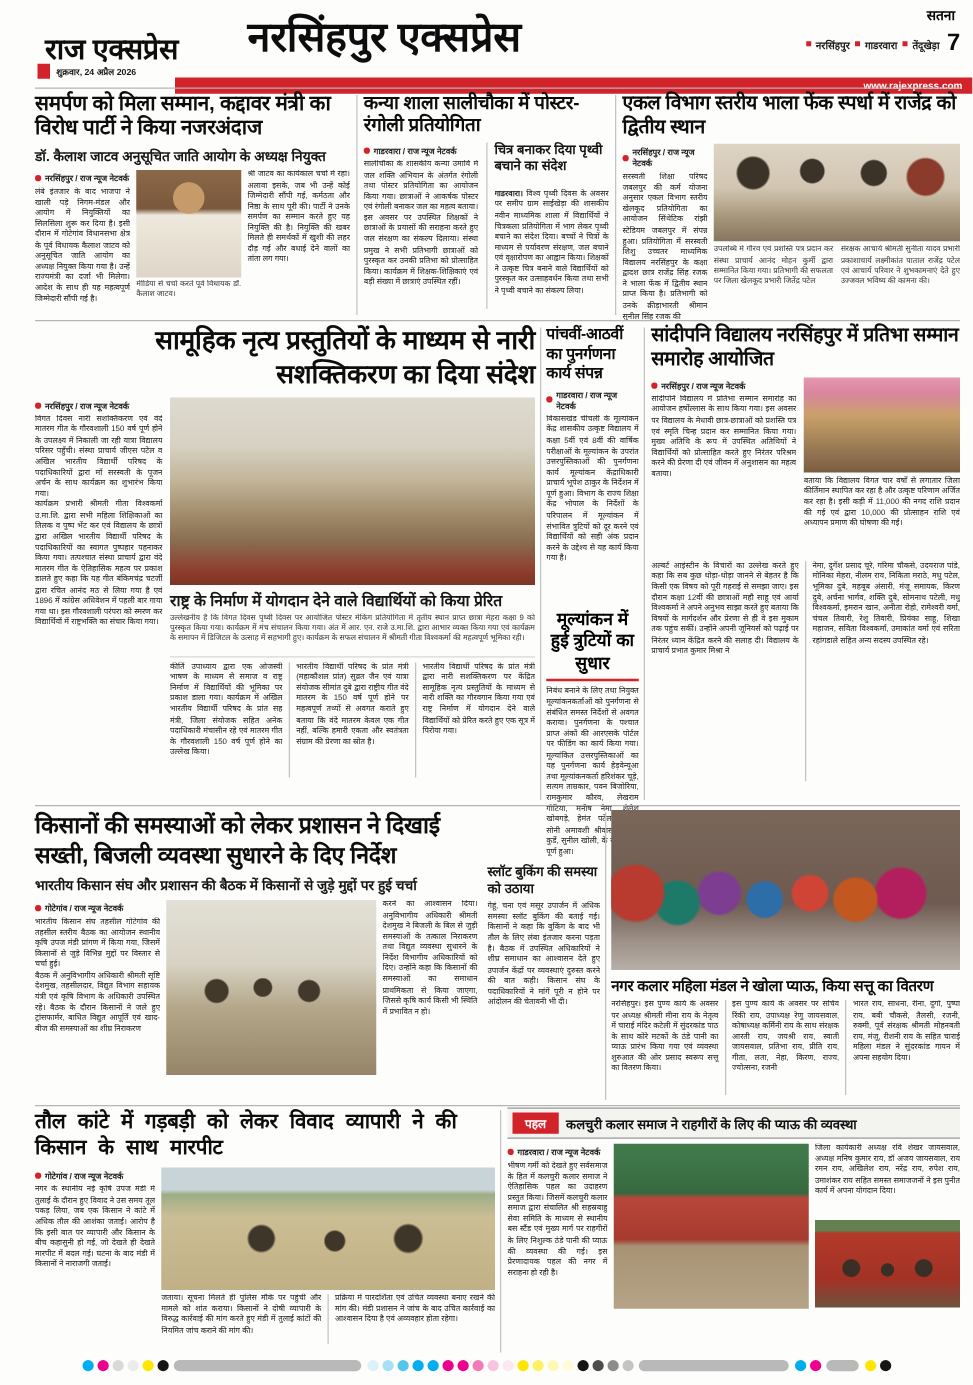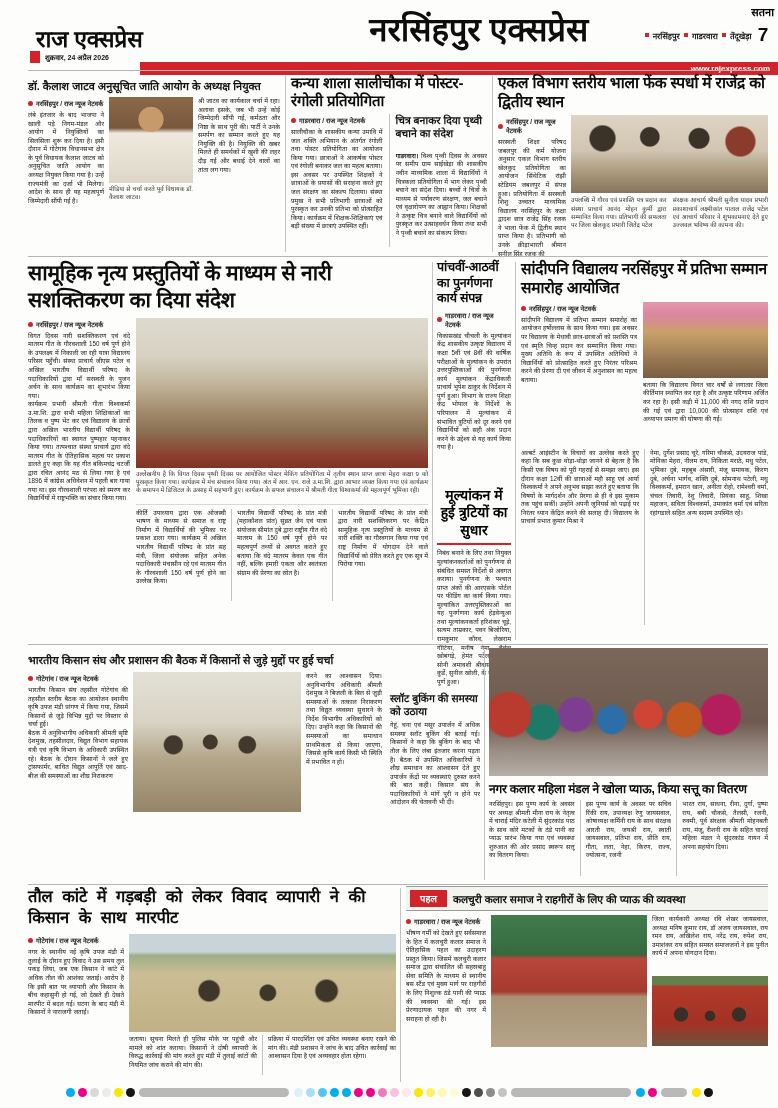--- a/index.html
+++ b/index.html
@@ -71,38 +71,39 @@
 <body>
 
 <div class="page">
 
   <div class="abs" style="left:0;top:0;width:778px;height:70px;">
     <div class="abs hl" style="left:36px;top:22px;font-size:23px;">राज एक्सप्रेस</div>
     <div class="abs" style="left:30px;top:51px;display:flex;align-items:center;gap:5px;">
       <span style="width:10px;height:12px;background:var(--red);display:inline-block;"></span>
       <span style="font-size:7px;font-weight:700;color:#111;">शुक्रवार, 24 अप्रैल 2026</span>
     </div>
-    <div class="abs hl" style="left:198px;top:6px;width:390px;text-align:right;font-size:33px;">नरसिंहपुर एक्सप्रेस</div>
-    <div class="abs" style="right:4px;top:4px;font-size:11px;font-weight:800;color:#000;">सतना</div>
+    <div class="abs hl" style="left:198px;top:6px;width:390px;text-align:left;font-size:33px;">नरसिंहपुर एक्सप्रेस</div>
+    <div class="abs" style="right:14px;top:4px;font-size:11px;font-weight:800;color:#000;">सतना</div>
     <div class="abs" style="right:10px;top:24px;display:flex;align-items:center;gap:4px;">
       <span style="width:4px;height:4px;background:var(--red);display:inline-block;"></span>
       <span style="font-size:8px;font-weight:800;">नरसिंहपुर</span>
       <span style="width:4px;height:4px;background:var(--red);display:inline-block;"></span>
       <span style="font-size:8px;font-weight:800;">गाडरवारा</span>
       <span style="width:4px;height:4px;background:var(--red);display:inline-block;"></span>
       <span style="font-size:8px;font-weight:800;">तेंदूखेड़ा</span>
       <span class="hl" style="font-size:19px;margin-left:2px;">7</span>
     </div>
     <div class="redbar" style="left:140px;top:62px;width:638px;height:13px;display:flex;align-items:center;justify-content:flex-end;">
       <span style="color:#fff;font-size:8px;font-weight:700;padding-right:8px;">www.rajexpress.com</span>
     </div>
   </div>
   <div class="hr" style="left:28px;top:70px;width:740px;"></div>
 
   <div class="abs" style="left:28px;top:74px;width:252px;height:180px;">
+    <div class="hl" style="font-size:16.5px;line-height:1.18;">समर्पण को मिला सम्मान, कद्दावर मंत्री का विरोध पार्टी ने किया नजरअंदाज</div>
     <div class="sub" style="font-size:11px;margin-top:4px;">डॉ. कैलाश जाटव अनुसूचित जाति आयोग के अध्यक्ष नियुक्त</div>
     <div style="display:flex;gap:5px;margin-top:4px;">
       <div style="flex:0 0 76px;">
         <div class="byline">
             <span class="bdot"></span>
             <span>नरसिंहपुर / राज न्यूज नेटवर्क</span>
           </div>
         <div class="body" style="height:96px;">लंबे इंतजार के बाद भाजपा ने खाली पड़े निगम-मंडल और आयोग में नियुक्तियों का सिलसिला शुरू कर दिया है। इसी दौरान में गोटेगांव विधानसभा क्षेत्र के पूर्व विधायक कैलाश जाटव को अनुसूचित जाति आयोग का अध्यक्ष नियुक्त किया गया है। उन्हें राज्यमंत्री का दर्जा भी मिलेगा। आदेश के साथ ही यह महत्वपूर्ण जिम्मेदारी सौंपी गई है।</div>
       </div>
       <div style="flex:0 0 84px;">
@@ -151,32 +152,33 @@
         <div class="cols" style="margin-top:3px;gap:6px;">
           <div class="cap" style="height:42px;">उपलब्धि में गौरव एवं प्रशस्ति पत्र प्रदान कर संस्था प्राचार्य आनंद मोहन कुर्मी द्वारा सम्मानित किया गया। प्रतिभागी की सफलता पर जिला खेलकूद प्रभारी जितेंद्र पटेल</div>
           <div class="cap" style="height:42px;">संरक्षक आचार्य श्रीमती सुनीता यादव प्रभारी प्रकाशाचार्य लक्ष्मीकांत पाताल राजेंद्र पटेल एवं आचार्य परिवार ने शुभकामनाएं देते हुए उज्जवल भविष्य की कामना की।</div>
         </div>
       </div>
     </div>
   </div>
   <div class="hr" style="left:28px;top:256px;width:740px;"></div>
 
   <div class="abs" style="left:28px;top:260px;width:400px;height:382px;">
-    <div class="hl" style="font-size:21px;line-height:1.28;text-align:left;">सामूहिक नृत्य प्रस्तुतियों के माध्यम से नारी सशक्तिकरण का दिया संदेश</div>
+    <div class="hl" style="font-size:21px;line-height:1.28;text-align:right;">सामूहिक नृत्य प्रस्तुतियों के माध्यम से नारी सशक्तिकरण का दिया संदेश</div>
     <div style="display:flex;gap:6px;margin-top:4px;">
       <div style="flex:0 0 102px;">
         <div class="byline">
             <span class="bdot"></span>
             <span>नरसिंहपुर / राज न्यूज नेटवर्क</span>
           </div>
         <div class="body" style="height:288px;">विगत दिवस नारी सशक्तिकरण एवं वंदे मातरम गीत के गौरवशाली 150 वर्ष पूर्ण होने के उपलक्ष्य में निकाली जा रही यात्रा विद्यालय परिसर पहुँची। संस्था प्राचार्य जीएस पटेल व अखिल भारतीय विद्यार्थी परिषद के पदाधिकारियों द्वारा माँ सरस्वती के पूजन अर्चन के साथ कार्यक्रम का शुभारंभ किया गया।
 कार्यक्रम प्रभारी श्रीमती गीता विश्वकर्मा उ.मा.शि. द्वारा सभी महिला शिक्षिकाओं का तिलक व पुष्प भेंट कर एवं विद्यालय के छात्रों द्वारा अखिल भारतीय विद्यार्थी परिषद के पदाधिकारियों का स्वागत पुष्पहार पहनाकर किया गया। तत्पश्चात संस्था प्राचार्य द्वारा वंदे मातरम गीत के ऐतिहासिक महत्व पर प्रकाश डालते हुए कहा कि यह गीत बंकिमचंद्र चटर्जी द्वारा रचित आनंद मठ से लिया गया है एवं 1896 में कांग्रेस अधिवेशन में पहली बार गाया गया था। इस गौरवशाली परंपरा को स्मरण कर विद्यार्थियों में राष्ट्रभक्ति का संचार किया गया।</div>
       </div>
       <div style="flex:1;">
         <div class="ph ph-main" style="width:100%;height:150px;"></div>
+        <div class="sub" style="font-size:12.5px;margin-top:4px;">राष्ट्र के निर्माण में योगदान देने वाले विद्यार्थियों को किया प्रेरित</div>
         <div class="cap" style="height:34px;margin-top:2px;border-bottom:1px solid #d8d8d8;">उल्लेखनीय है कि विगत दिवस पृथ्वी दिवस पर आयोजित पोस्टर मेकिंग प्रतियोगिता में तृतीय स्थान प्राप्त छात्रा मेहरा कक्षा 9 को पुरस्कृत किया गया। कार्यक्रम में मंच संचालन किया गया। अंत में आर. एन. राजे उ.मा.शि. द्वारा आभार व्यक्त किया गया एवं कार्यक्रम के समापन में डिजिटल के उत्साह में सहभागी हुए। कार्यक्रम के सफल संचालन में श्रीमती गीता विश्वकर्मा की महत्वपूर्ण भूमिका रही।</div>
         <div class="cols ruled" style="margin-top:4px;">
           <div class="body" style="height:92px;">कीर्ति उपाध्याय द्वारा एक ओजस्वी भाषण के माध्यम से समाज व राष्ट्र निर्माण में विद्यार्थियों की भूमिका पर प्रकाश डाला गया। कार्यक्रम में अखिल भारतीय विद्यार्थी परिषद के प्रांत सह मंत्री, जिला संयोजक सहित अनेक पदाधिकारी मंचासीन रहे एवं मातरम गीत के गौरवशाली 150 वर्ष पूर्ण होने का उल्लेख किया।</div>
           <div class="body" style="height:92px;">भारतीय विद्यार्थी परिषद के प्रांत मंत्री (महाकौशल प्रांत) सुव्रत जैन एवं यात्रा संयोजक सीमांत दुबे द्वारा राष्ट्रीय गीत वंदे मातरम के 150 वर्ष पूर्ण होने पर महत्वपूर्ण तथ्यों से अवगत कराते हुए बताया कि वंदे मातरम केवल एक गीत नहीं, बल्कि हमारी एकता और स्वतंत्रता संग्राम की प्रेरणा का स्रोत है।</div>
           <div class="body" style="height:92px;">भारतीय विद्यार्थी परिषद के प्रांत मंत्री द्वारा नारी सशक्तिकरण पर केंद्रित सामूहिक नृत्य प्रस्तुतियों के माध्यम से नारी शक्ति का गौरवगान किया गया एवं राष्ट्र निर्माण में योगदान देने वाले विद्यार्थियों को प्रेरित करते हुए एक सूत्र में पिरोया गया।</div>
         </div>
       </div>
     </div>
   </div>
   <div class="vr" style="left:432px;top:262px;height:378px;"></div>
@@ -209,20 +211,21 @@
       </div>
     </div>
     <div class="cols ruled" style="margin-top:5px;">
       <div class="body" style="height:176px;">अल्बर्ट आइंस्टीन के विचारों का उल्लेख करते हुए कहा कि सब कुछ थोड़ा-थोड़ा जानने से बेहतर है कि किसी एक विषय को पूरी गहराई से समझा जाए। इस दौरान कक्षा 12वीं की छात्राओं महौ साहू एवं आर्या विश्वकर्मा ने अपने अनुभव साझा करते हुए बताया कि विषयों के मार्गदर्शन और प्रेरणा से ही वे इस मुकाम तक पहुंच सकीं। उन्होंने अपनी जूनियर्स को पढ़ाई पर निरंतर ध्यान केंद्रित करने की सलाह दी। विद्यालय के प्राचार्य प्रभात कुमार मिश्रा ने</div>
       <div class="body" style="height:176px;">नेमा, दुर्गेश प्रसाद चूरे, गरिमा चौकसे, उदयराज पांडे, मोनिका मेहरा, नीलम राय, निकिता मराठे, मधु पटेल, भूमिका दुबे, महबूब अंसारी, मंजू समायक, किरण दुबे, अर्चना भार्गव, शक्ति दुबे, सोमनाथ पटेली, मधु विश्वकर्मा, इमरान खान, अनीता रोहो, रामेश्वरी वर्मा, चंचल तिवारी, रेशु तिवारी, प्रियंका साहू, शिखा महाजन, सविता विश्वकर्मा, उमाकांत वर्मा एवं सरिता रहांगडाले सहित अन्य सदस्य उपस्थित रहे।</div>
     </div>
   </div>
   <div class="hr" style="left:28px;top:644px;width:740px;"></div>
 
   <div class="abs" style="left:28px;top:648px;width:452px;height:234px;">
+    <div class="hl" style="width:354px;font-size:18.5px;line-height:1.3;">किसानों की समस्याओं को लेकर प्रशासन ने दिखाई सख्ती, बिजली व्यवस्था सुधारने के दिए निर्देश</div>
     <div class="sub" style="width:354px;font-size:11px;margin-top:4px;">भारतीय किसान संघ और प्रशासन की बैठक में किसानों से जुड़े मुद्दों पर हुई चर्चा</div>
     <div class="abs" style="right:0;top:44px;width:90px;height:188px;">
       <div class="sub" style="font-size:10.5px;line-height:1.25;">स्लॉट बुकिंग की समस्या को उठाया</div>
       <div class="body" style="height:142px;margin-top:3px;">गेहूं, चना एवं मसूर उपार्जन में अधिक समस्या स्लॉट बुकिंग की बताई गई। किसानों ने कहा कि बुकिंग के बाद भी तौल के लिए लंबा इंतजार करना पड़ता है। बैठक में उपस्थित अधिकारियों ने शीघ्र समाधान का आश्वासन देते हुए उपार्जन केंद्रों पर व्यवस्थाएं दुरुस्त करने की बात कही। किसान संघ के पदाधिकारियों ने मांगें पूरी न होने पर आंदोलन की चेतावनी भी दी।</div>
     </div>
     <div style="display:flex;gap:5px;margin-top:5px;width:354px;">
       <div style="flex:0 0 100px;">
         <div class="byline">
             <span class="bdot"></span>
             <span>गोटेगांव / राज न्यूज नेटवर्क</span>

